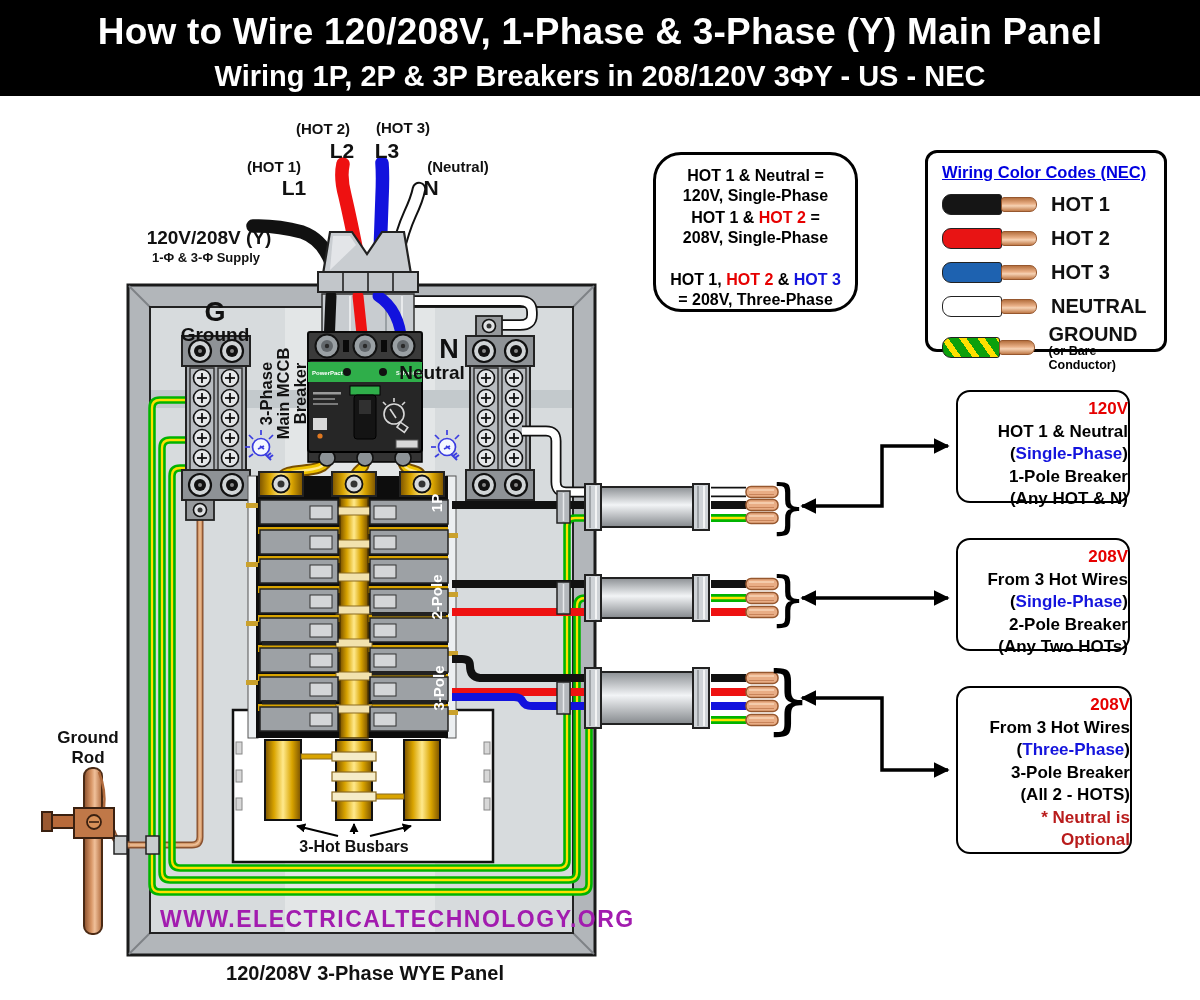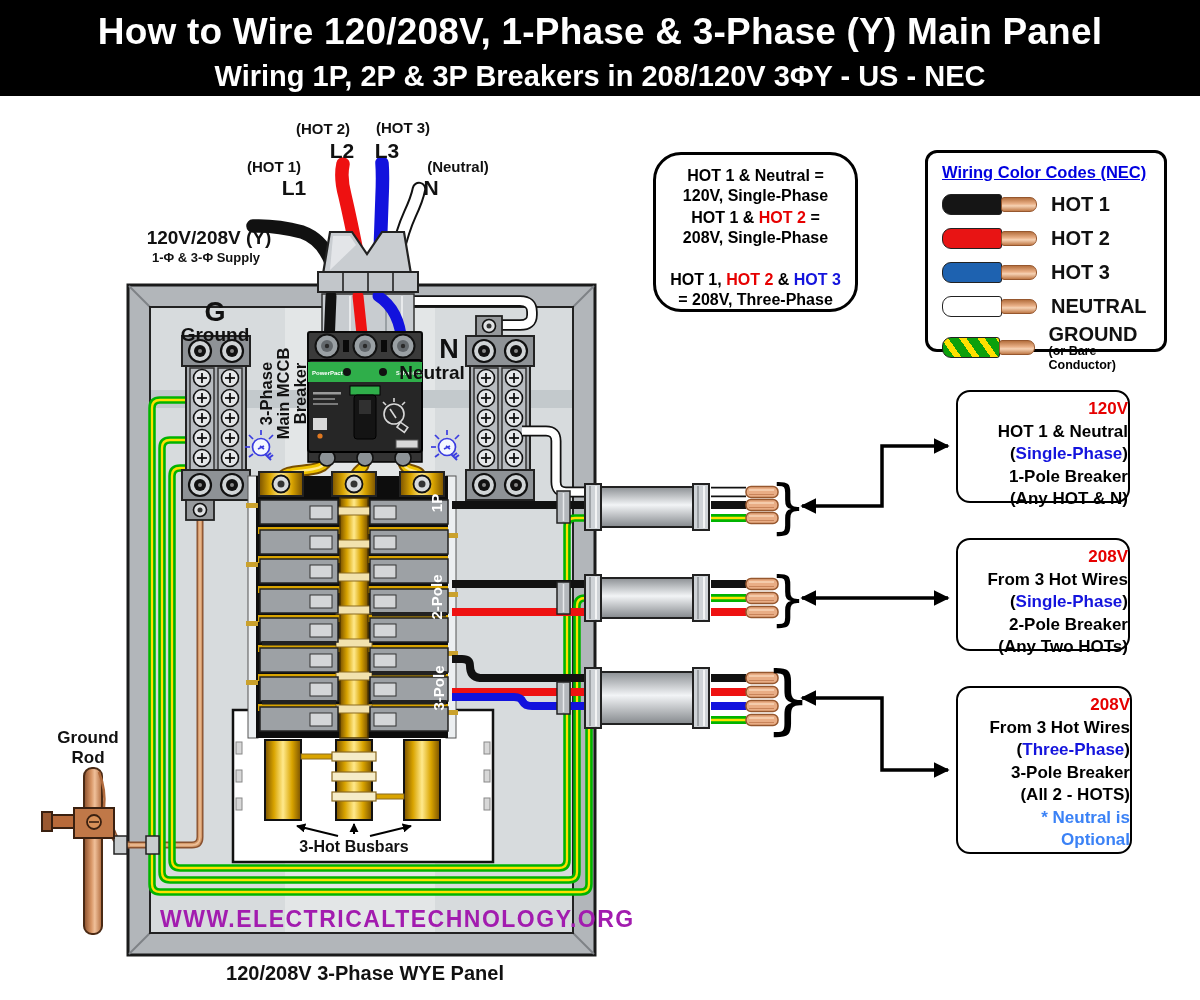--- a/index.html
+++ b/index.html
@@ -5,21 +5,21 @@
   html,body{margin:0;padding:0;background:#fff;width:1200px;height:1000px;overflow:hidden;
     font-family:"Liberation Sans",sans-serif;}
   .abs{position:absolute}
   .b{font-weight:bold}
   .c{text-align:center}
   .stage{position:relative;width:1200px;height:1000px;background:#fff}
   .banner{left:0;top:0;width:1200px;height:96px;background:#000;color:#fff;text-align:center}
   .title{position:absolute;left:0;top:11px;width:1200px;font-size:37px;font-weight:bold;letter-spacing:.2px}
   .subtitle{position:absolute;left:0;top:60px;width:1200px;font-size:29px;font-weight:bold}
   .rbox{border:3px solid #000;border-radius:28px;background:#fff;font-weight:bold;text-align:center;box-sizing:border-box}
-  .red{color:#e60000}.blue{color:#1414dd}.grn{color:#3b82f6}
+  .red{color:#e60000}.blue{color:#1414dd}.grn{color:#b91c1c}
   .lbl{font-weight:bold;color:#111;text-align:center}
   svg text{font-family:"Liberation Sans",sans-serif;font-weight:bold}
   svg text.brace{font-family:"DejaVu Sans",sans-serif;font-weight:normal}
   .legend-row{display:flex;align-items:center;margin:0 0 7px 0;height:27px}
   .sheath{width:58px;height:19px;border:1.5px solid #222;border-radius:9px 3px 3px 9px}
   .copper{width:34px;height:13px;margin-left:-1px;border:1.5px solid #96572e;border-radius:3px 7px 7px 3px;
     background:linear-gradient(180deg,#b5703f,#eab188 45%,#f6d2b4 60%,#c07a48)}
   .wlabel{font-size:20px;font-weight:bold;margin-left:14px;color:#111}
   .s-hot1{background:#151515}.s-hot2{background:#e81414}.s-hot3{background:#1e62b0}
   .s-neu{background:#fff}.s-gnd{background:repeating-linear-gradient(55deg,#0ca00c 0 9px,#ffe000 9px 15px)}

